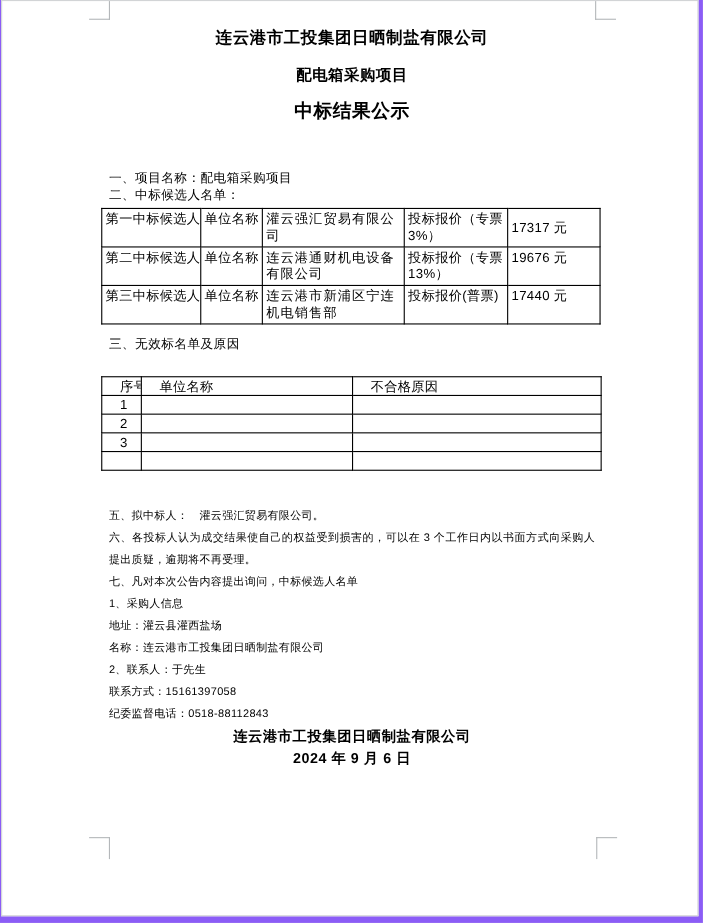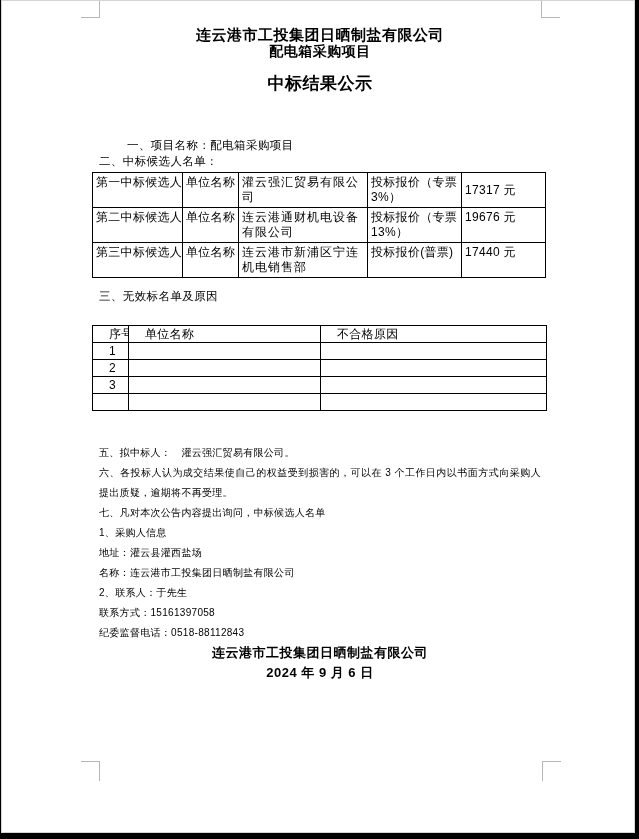--- a/index.html
+++ b/index.html
@@ -9,21 +9,21 @@
     width: 639px;
     height: 839px;
     font-family: "Liberation Sans", "DejaVu Sans", sans-serif;
     color: #000;
   }
   .viewport {
     position: relative;
     width: 639px;
     height: 839px;
     overflow: hidden;
-    background: #000000;
+    background: #8b5cf6;
   }
   .page {
     position: absolute;
     left: 1px;
     top: 0;
     width: 634px;
     height: 833px;
     background: #ffffff;
     border: 1px solid #d2d4d6;
     box-sizing: border-box;
@@ -42,29 +42,29 @@
     width: 442px;
     padding-top: 26px;
   }
   .doc-title {
     text-align: center;
     font-weight: bold;
     font-size: 15px;
     line-height: 16px;
     letter-spacing: 0.5px;
   }
-  .doc-title.l2 { font-size: 14px; }
+  .doc-title.l2 { margin-top: 17px; font-size: 14px; }
   .doc-title.l3 { margin-top: 17px; font-size: 17px; }
 
   .para {
     font-size: 11.5px;
     line-height: 16px;
     letter-spacing: 0.4px;
   }
-  .sec1 { margin-top: 45px; margin-left: 28px; }
+  .sec1 { margin-top: 45px; }
 
   table {
     border-collapse: collapse;
     table-layout: fixed;
     margin-left: -7px;
     font-size: 12px;
     letter-spacing: 0.3px;
   }
   td, th {
     border: 1px solid #000;

